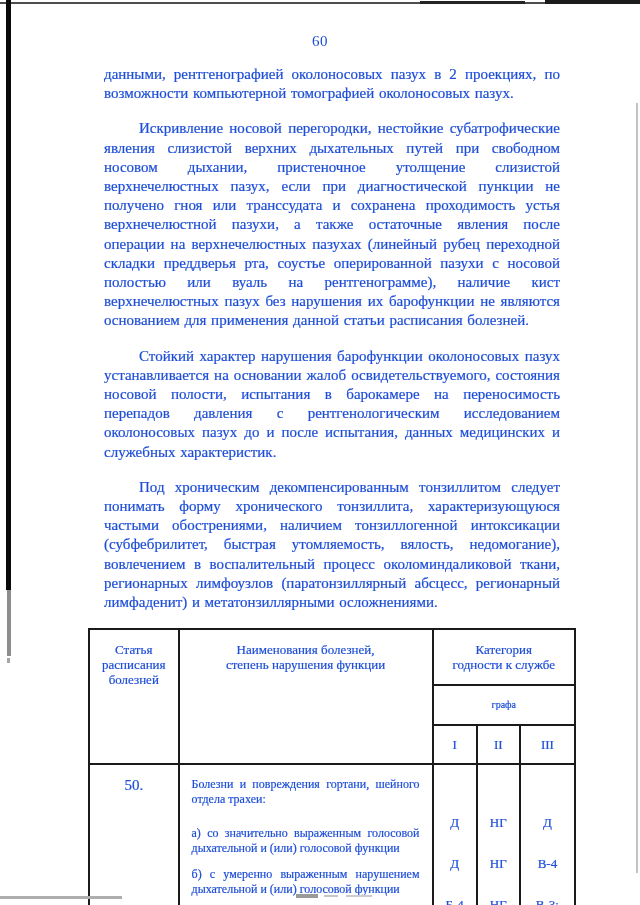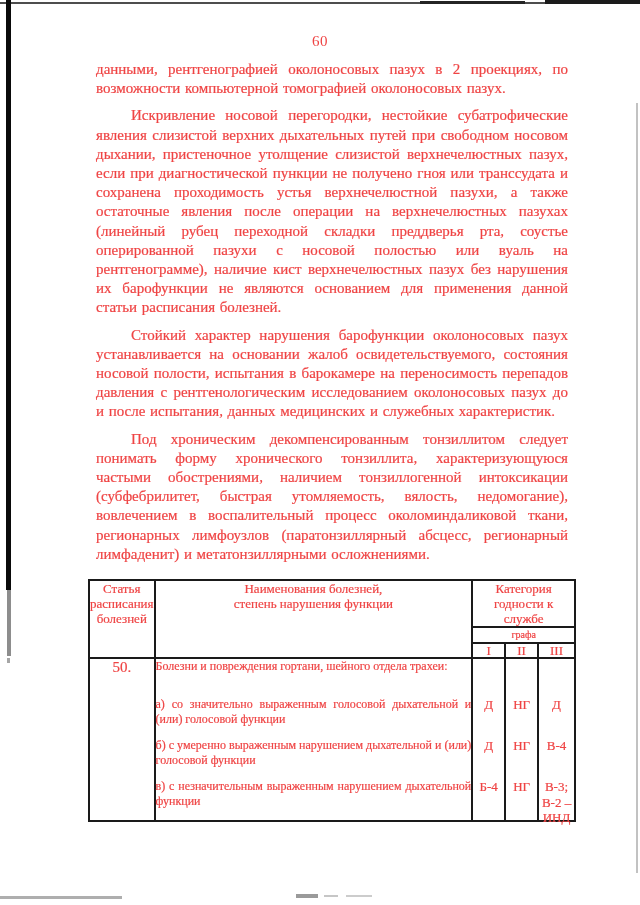--- a/index.html
+++ b/index.html
@@ -1,18 +1,18 @@
 <!DOCTYPE html>
 <html lang="ru"><head>
 <meta charset="utf-8">
 <style>
   html,body{margin:0;padding:0;background:#fff;}
   .page{
     position:relative;width:640px;height:905px;background:#ffffff;
-    font-family:"Liberation Serif","DejaVu Serif",serif;color:#ef4444;
+    font-family:"Liberation Serif","DejaVu Serif",serif;color:#1d4ed8;
     overflow:hidden;
   }
   
   .art{position:absolute;}
   .edge-top{left:0;top:2px;width:640px;height:2px;background:#4d4d4d;}
   .edge-top-dark1{left:420px;top:1px;width:105px;height:3px;background:#242424;}
   .edge-top-dark2{left:545px;top:0;width:95px;height:4px;background:#1b1b1b;}
   .edge-left-black{left:6px;top:0;width:5px;height:590px;background:#0a0a0a;}
   .edge-left-gray{left:7px;top:590px;width:4px;height:66px;background:#8d8d8d;}
   .edge-left-tick{left:7px;top:658px;width:3px;height:5px;background:#a6a6a6;}
@@ -22,34 +22,34 @@
   .mark-bottom-d2{left:324px;top:895px;width:14px;height:2px;background:#c6c6c6;}
   .mark-bottom-d3{left:346px;top:895px;width:26px;height:2px;background:#cccccc;}
 
   
   .page-number{
     margin:33px 0 0 0;text-align:center;font-size:15px;line-height:16px;
     letter-spacing:.5px;
   }
   .content{margin:11px 0 0 88px;width:488px;}
   .para{
-    margin:8px;font-size:15px;line-height:19.2px;text-align:justify;
+    margin:16px;font-size:15px;line-height:19.2px;text-align:justify;
     text-indent:35px;word-spacing:.06em;
     -webkit-text-stroke:.2px currentColor;
   }
   .para.no-indent{text-indent:0;}
   .para.closing{margin-top:20px;}
 
   
   table.sched{
     border-collapse:collapse;margin:15px 0 0 0;table-layout:fixed;
     -webkit-text-stroke:.2px currentColor;
   }
   table.sched,table.sched td{border:2px solid #1a1a1a;}
-  table.sched td{padding:0;vertical-align:top;}
+  table.sched td{padding:12px;vertical-align:top;}
   .c1{width:64px}.c2{width:320px}.c3{width:33px}.c4{width:33px}.c5{width:37px}
   td.th{
     text-align:center;font-size:13px;line-height:15px;padding:2px 1px;
     vertical-align:middle;
   }
   td.grafa{font-size:10px;line-height:14px;padding:1px 0;}
   td.gcol{font-size:13px;line-height:13px;padding:1px 0;text-align:center;vertical-align:middle;}
   td.article{text-align:center;font-size:15px;padding-top:3px;}
   td.name{font-size:12px;line-height:15px;padding:3px 5px 4px 6px;text-align:justify;}
   td.name .heading{margin-bottom:19px;min-height:19px;}

